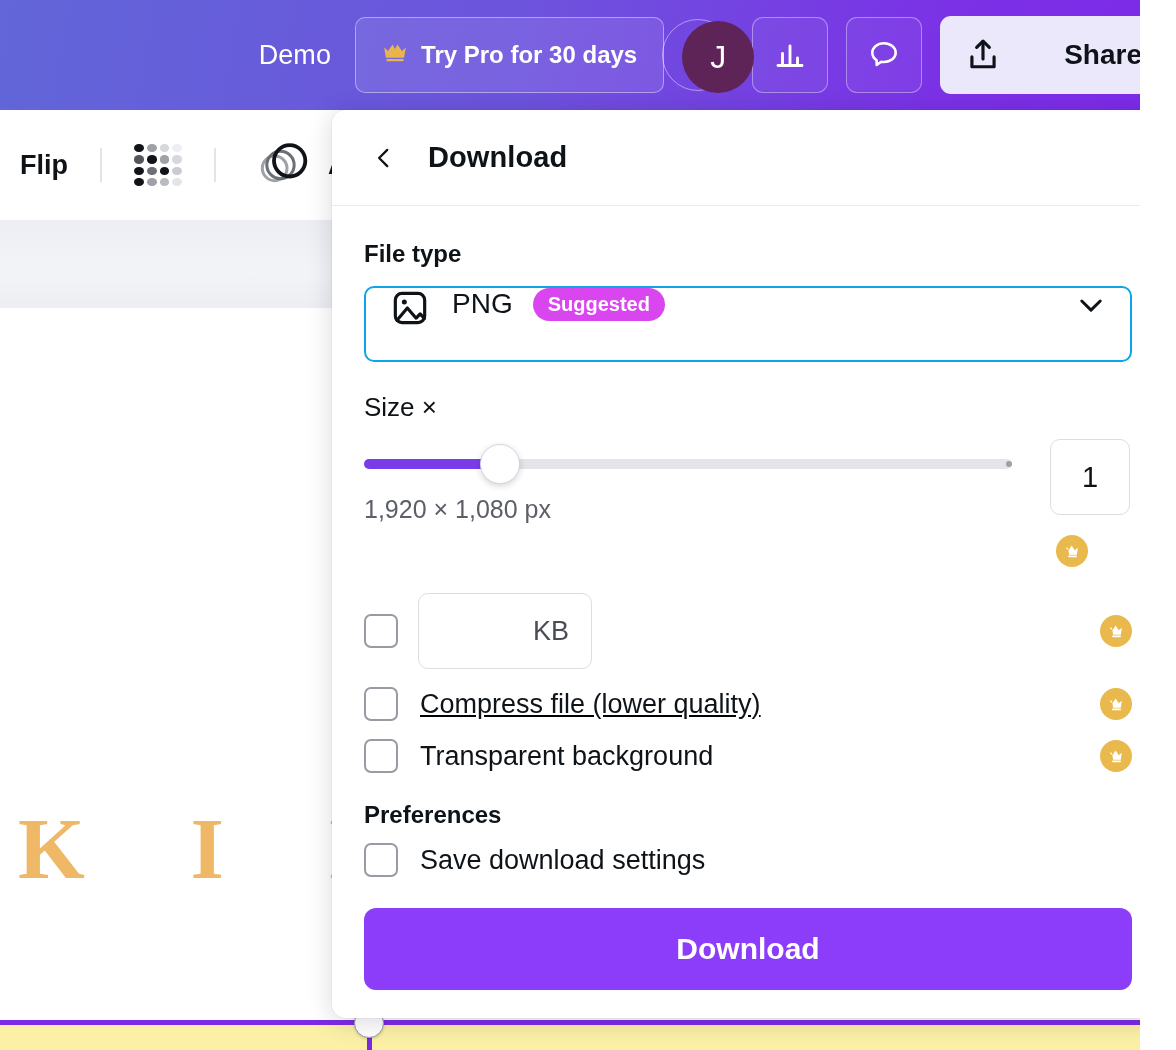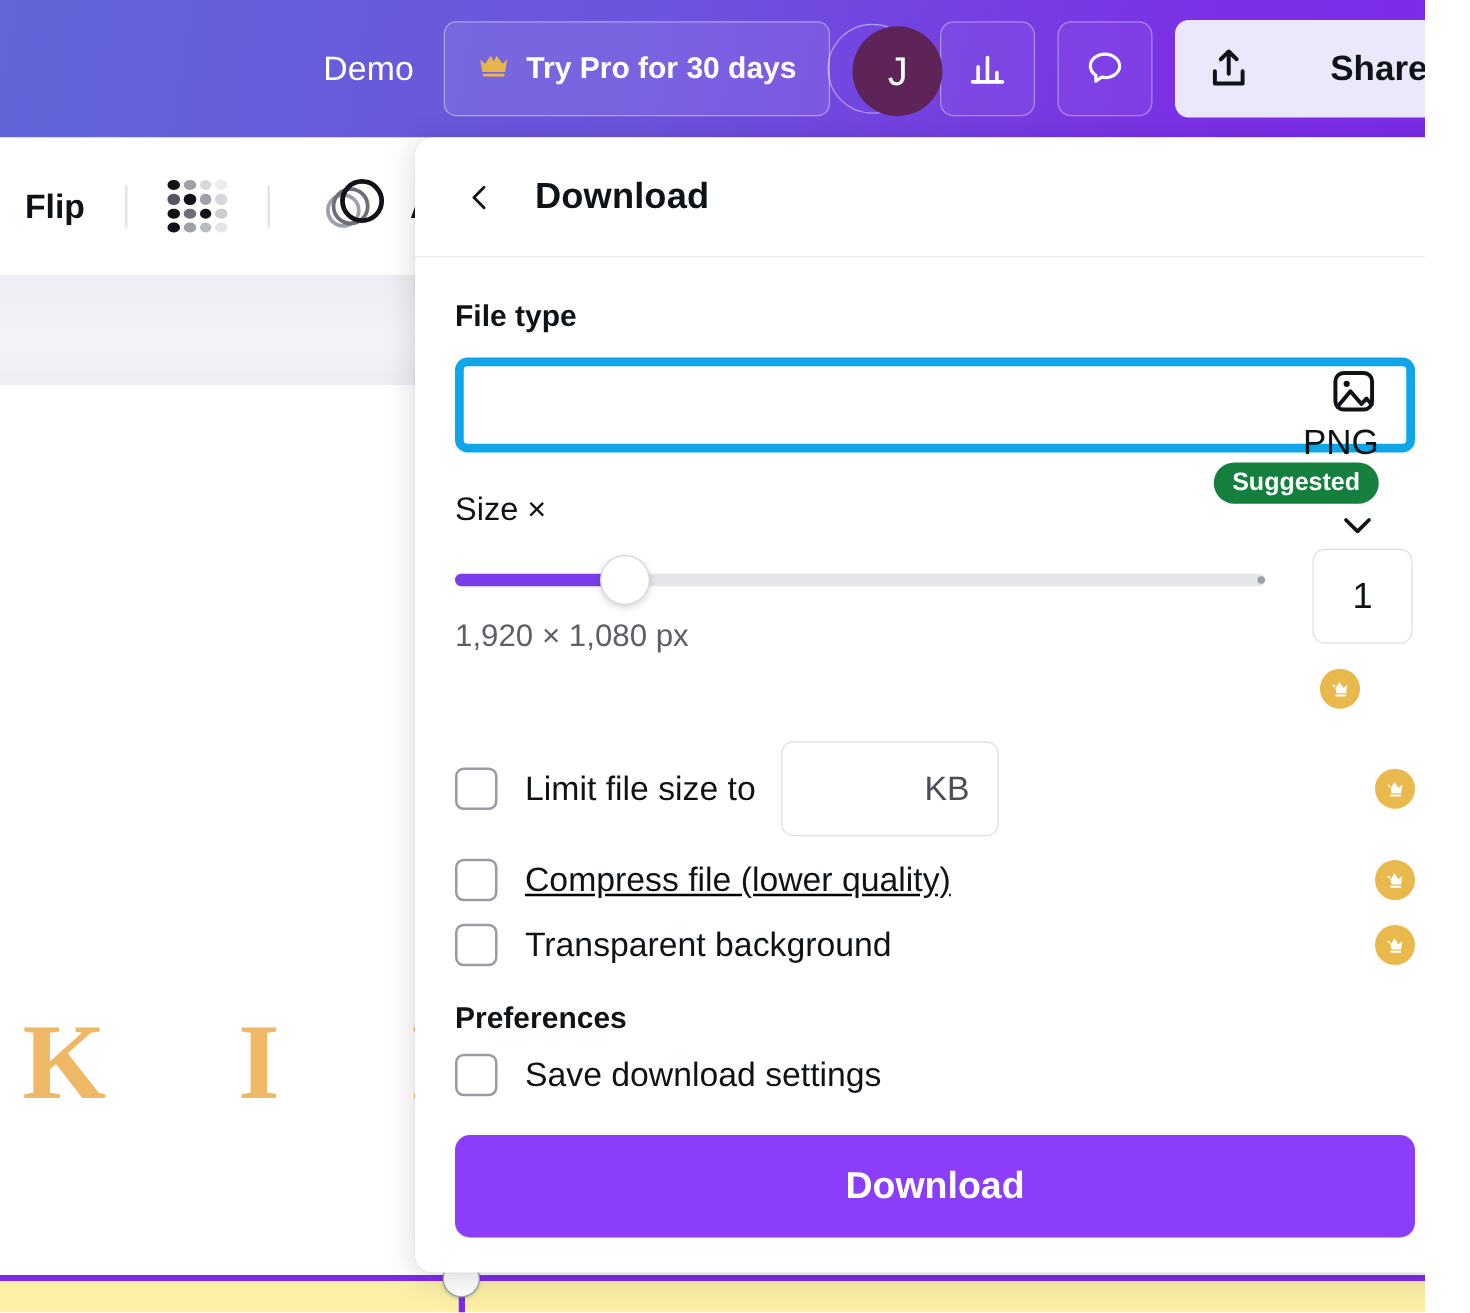--- a/index.html
+++ b/index.html
@@ -119,27 +119,27 @@
     cursor: pointer; border-radius: 6px;
   }
   .panel-title { font-size: 29px; font-weight: 700; color: #0e1318; letter-spacing: .1px; }
 
   .panel-body { flex: 1; padding: 34px 32px 0 32px; overflow: hidden; }
 
   .section-label {
     font-size: 24px; font-weight: 700; color: #0e1318; margin-bottom: 18px;
   }
   .filetype-select {
-    height: 76px; border: 7px solid #0ea5e9; border-radius: 10px;
-    display: flex; align-items: flex-end; padding: 0 22px 0 24px;
-    cursor: pointer; background: #fff; flex-direction: column;
+    height: 76px; border: 2px solid #0ea5e9; border-radius: 10px;
+    display: flex; align-items: flex-start; padding: 0 22px 0 24px;
+    cursor: pointer; background: #fff;
   }
   .ft-name { font-size: 28px; color: #0e1318; margin-left: 22px; font-weight: 400; }
   .badge-suggested {
-    margin-left: 20px; background: #15803d; color: #fff;
+    margin-left: 20px; background: #d946ef; color: #fff;
     font-size: 20px; font-weight: 700; border-radius: 20px;
     padding: 6px 15px 7px; line-height: 1;
   }
   .chev-wrap { margin-left: auto; display: flex; align-items: center; }
 
   .size-label {
     font-size: 26px; color: #0e1318; margin-top: 30px; margin-bottom: 16px; font-weight: 400;
   }
   .slider-row { display: flex; align-items: flex-start; gap: 0; }
   .slider-area { position: relative; width: 650px; padding-top: 20px; }
@@ -344,21 +344,20 @@
               <rect x="6.4" y="15.2" width="11.2" height="2" rx="0.8" fill="#fff"></rect>
             </svg>
           </div>
         </div>
       </div>
 
       <div style="margin-top:26px;">
 
         <div class="opt-row">
           <div class="checkbox"></div>
-          <div class="opt-label">Limit file size to</div>
           <div class="kb-input">KB</div>
           <div class="crown-badge row-crown">
             <svg width="19" height="17" viewBox="0 0 24 20" aria-hidden="true">
               <path d="M2.4 5.2l4 3.3 3.9-6 3.9 6 4-3.3L16.8 14H7.2L5.6 5.2z" fill="#fff" transform="translate(0.6,0)"></path>
               <rect x="6.4" y="15.2" width="11.2" height="2" rx="0.8" fill="#fff"></rect>
             </svg>
           </div>
         </div>
 
         <div class="opt-row" style="margin-top:18px;text-decoration:underline;">

